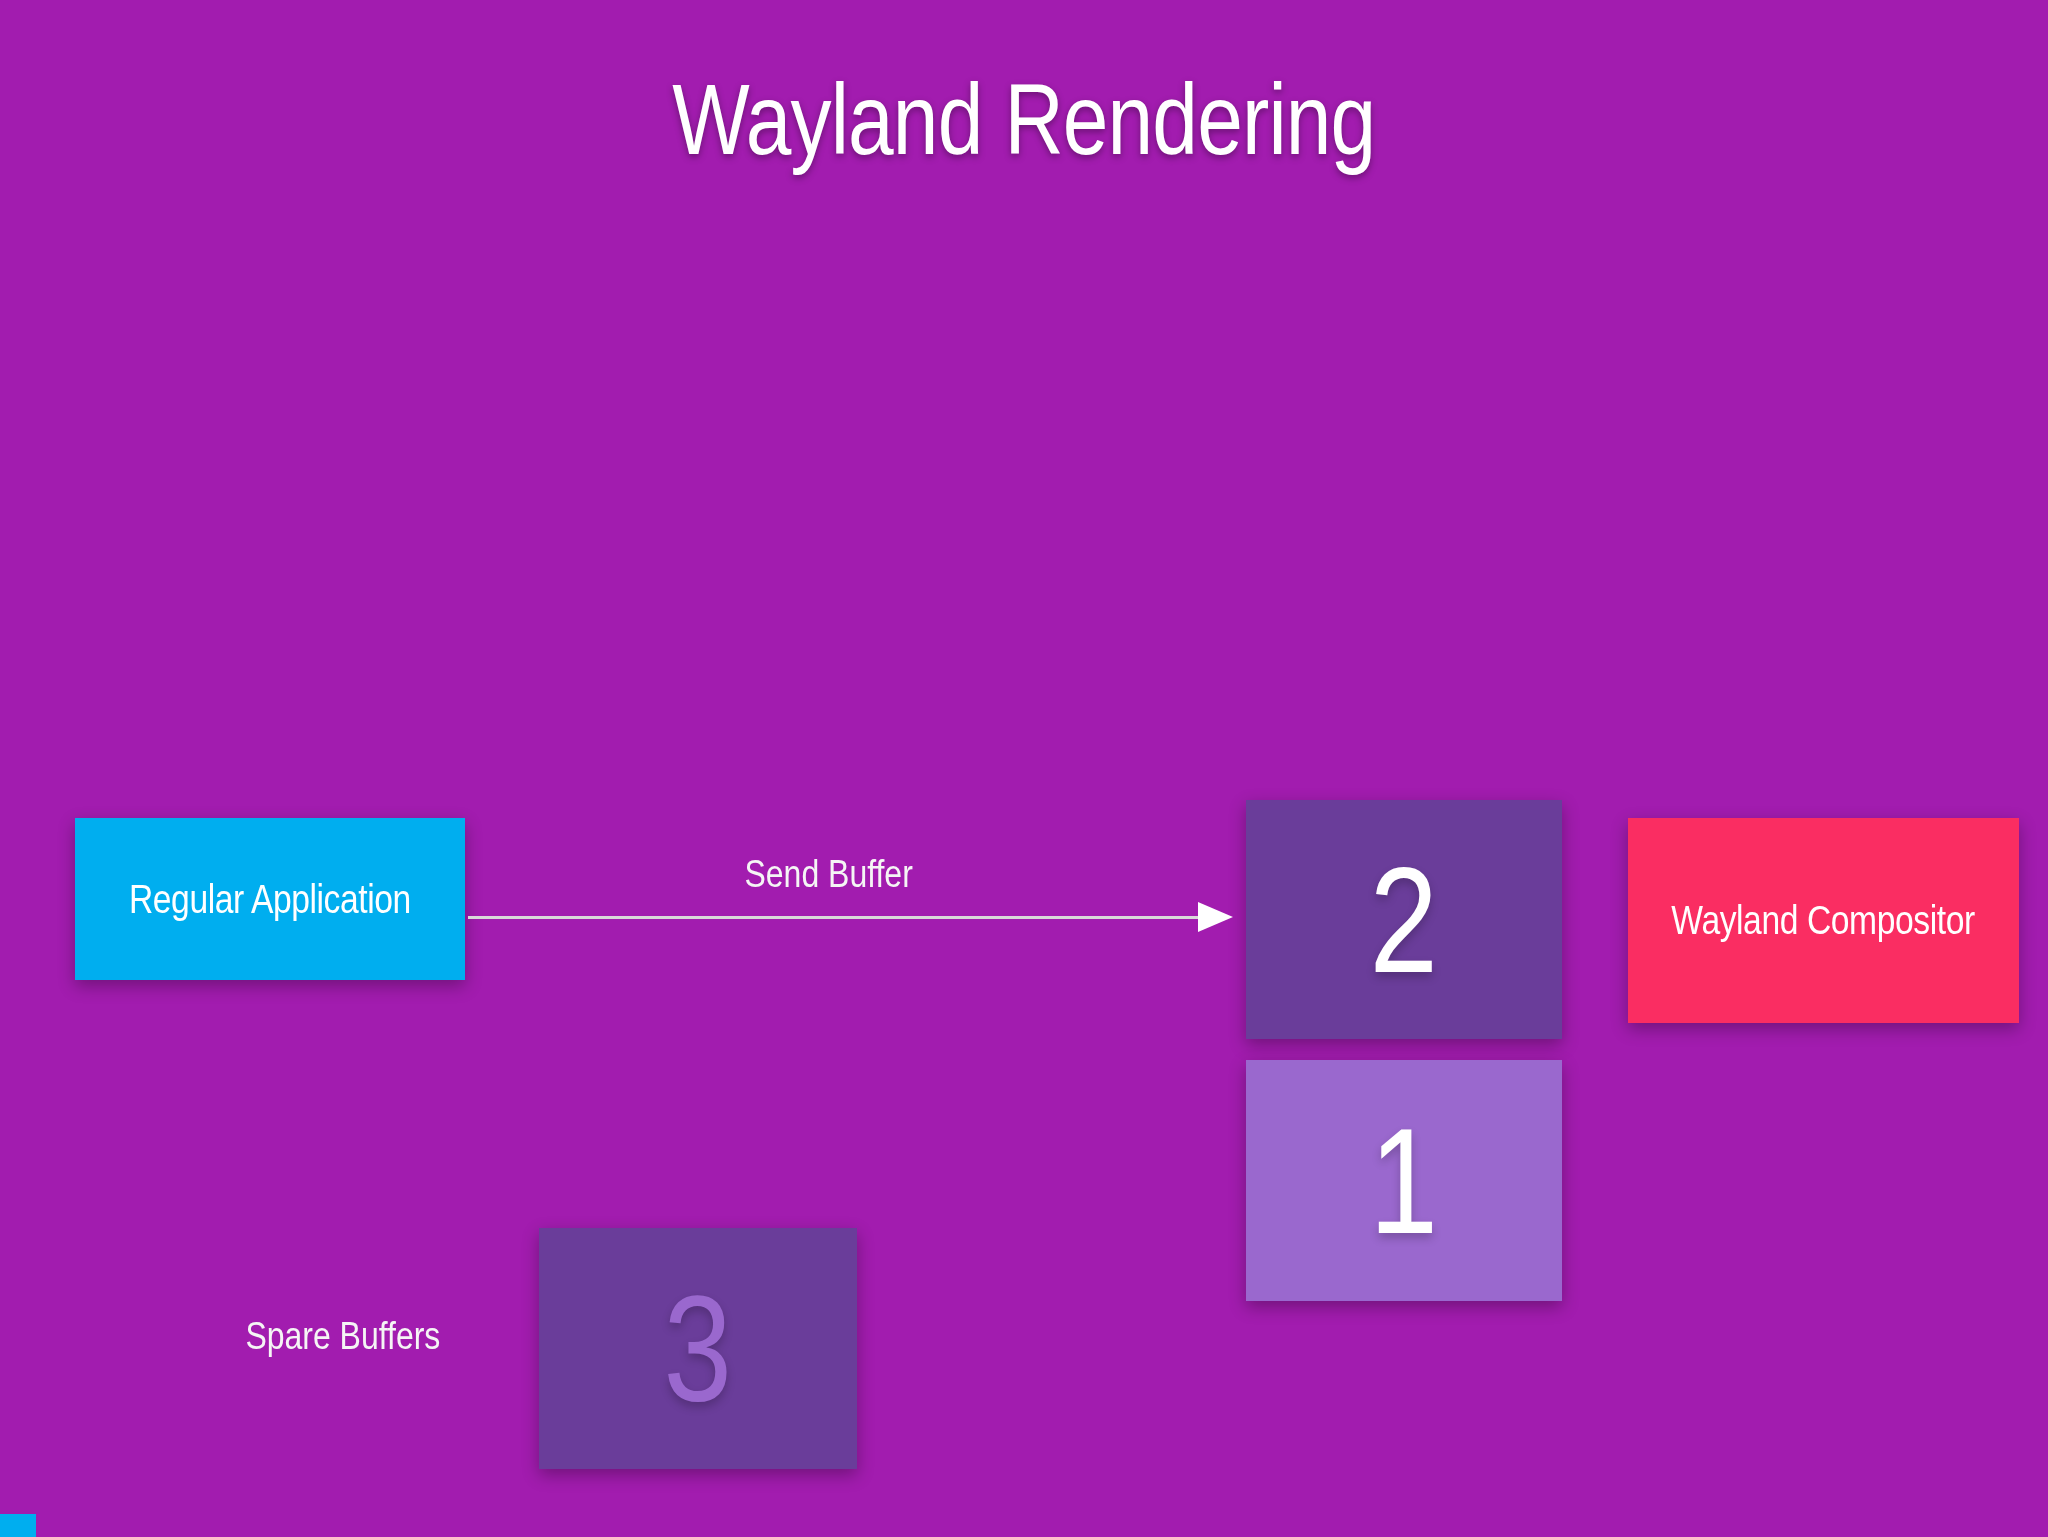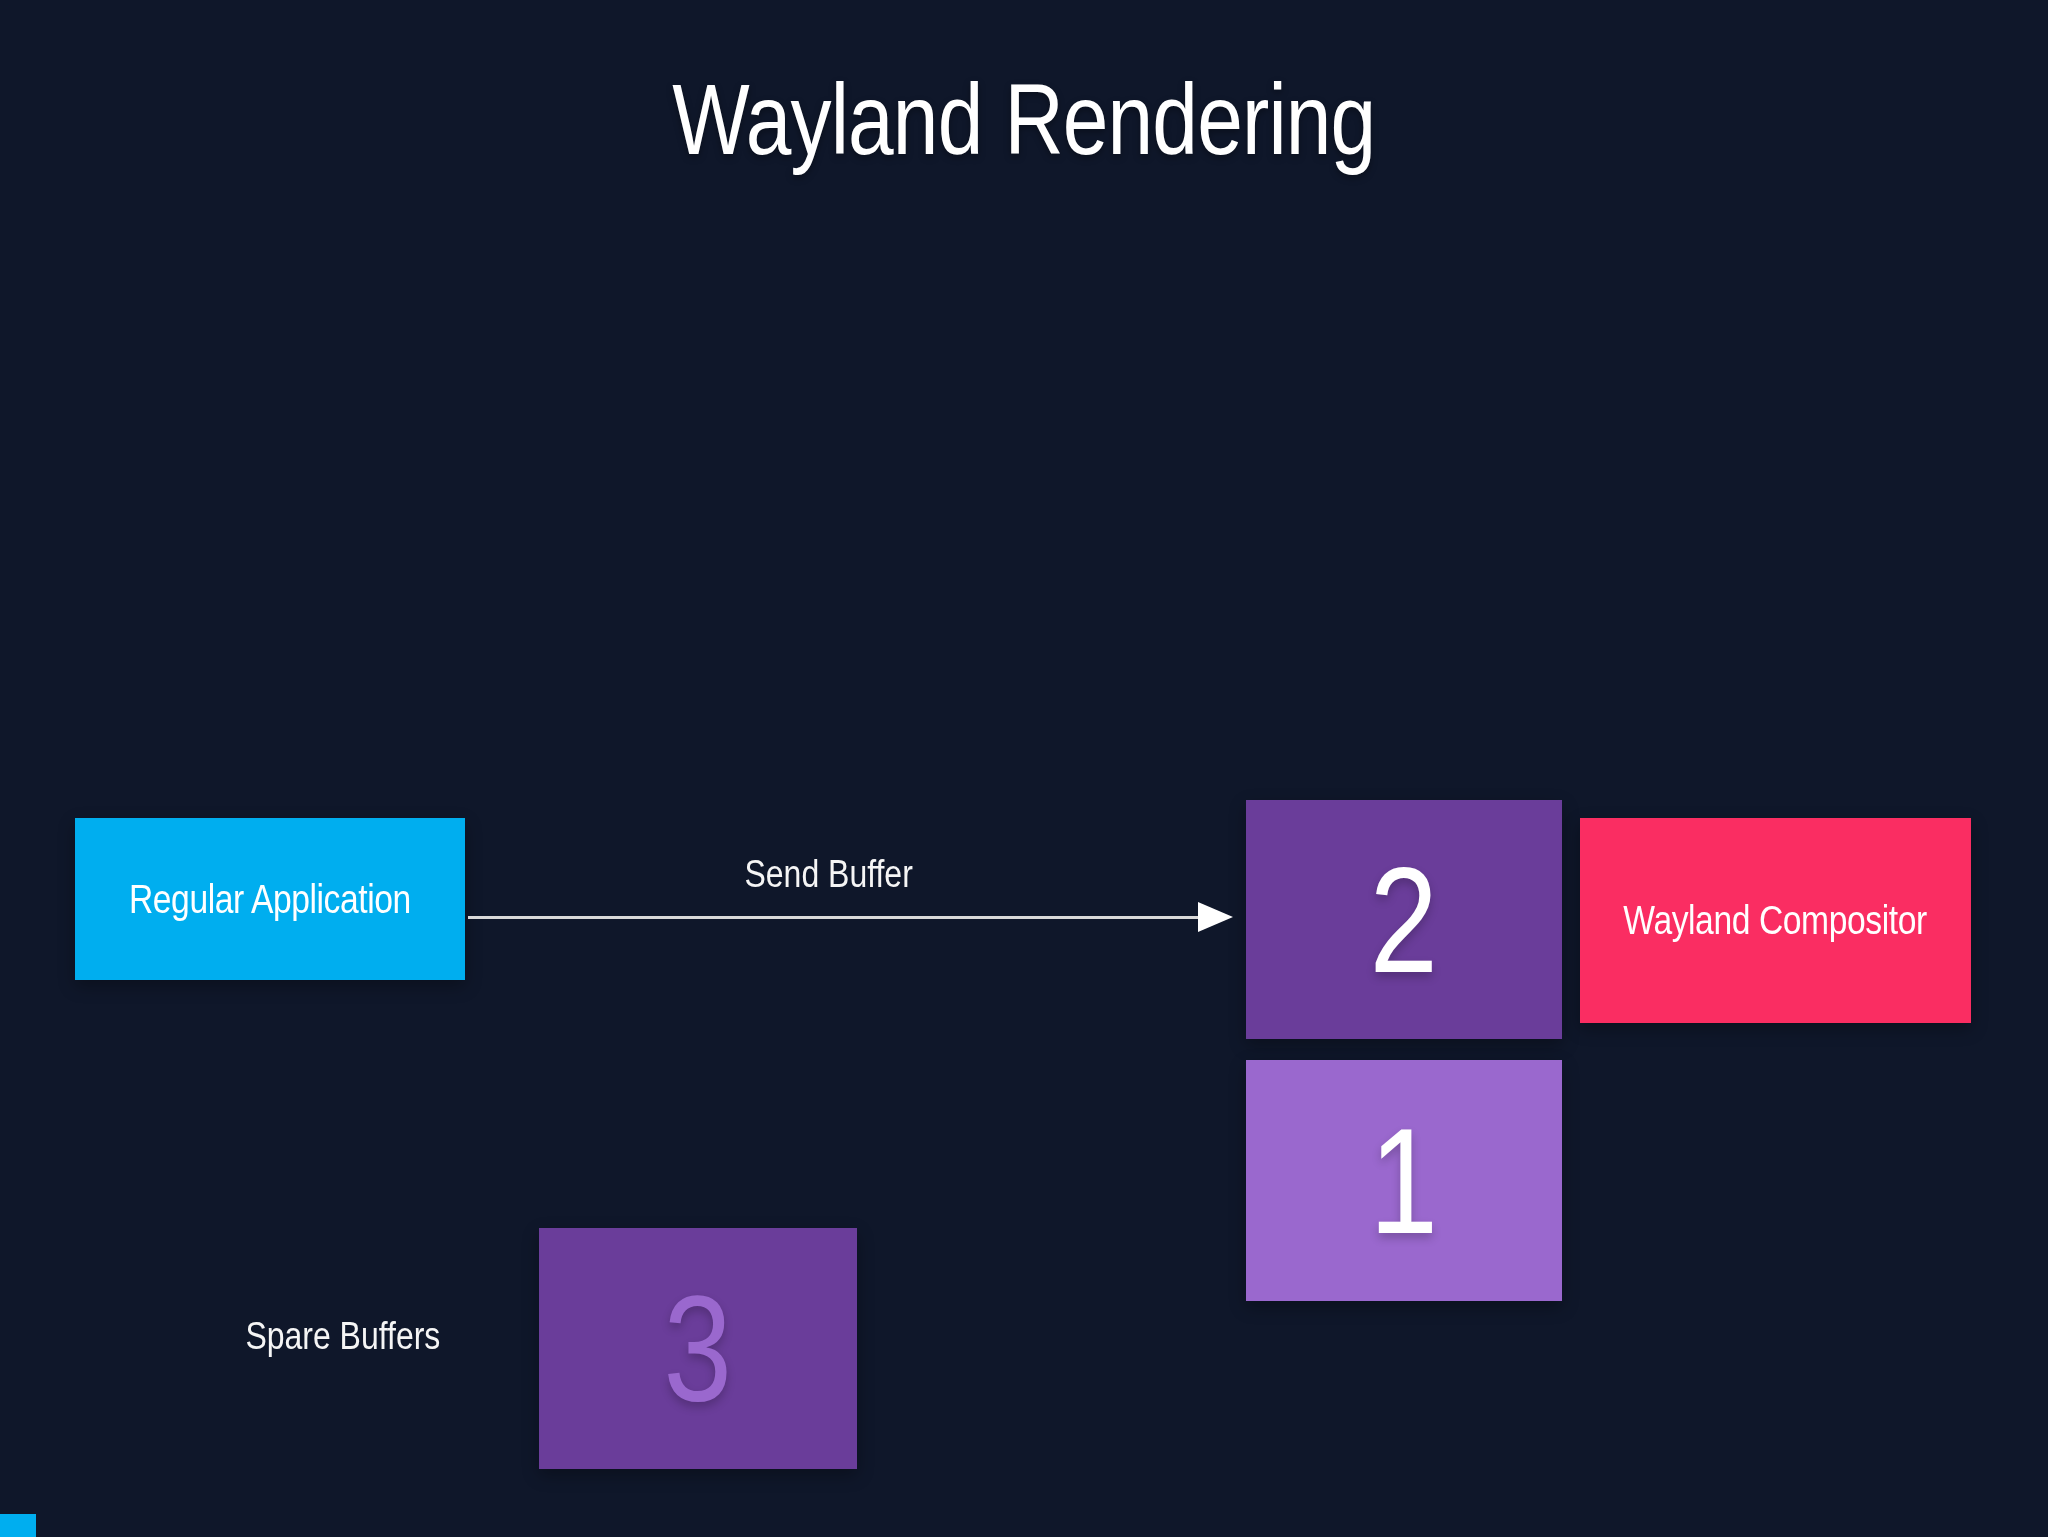--- a/index.html
+++ b/index.html
@@ -90,38 +90,38 @@
     position: absolute;
     left: 0;
     top: 1514px;
     width: 36px;
     height: 23px;
   }
 </style>
 </head>
 <body>
 
-<div class="slide" style="background-color: #0f172a;">
+<div class="slide" style="background-color: #a21caf;">
 
   <h1 class="title"><span class="condensed">Wayland Rendering</span></h1>
 
   <div class="node" id="app-box" style="background-color: rgb(0, 174, 239);">
     <span class="node-label condensed">Regular Application</span>
   </div>
 
   <div class="float-label" id="send-buffer-label"><span class="condensed">Send Buffer</span></div>
 
   <div class="arrow-line" style="background-color: rgb(217, 217, 217);"></div>
   <div class="arrow-head" style="border-left-color: rgb(255, 255, 255);"></div>
 
   <div class="node" id="buffer2-box" style="background-color: rgb(106, 61, 154);">
     <span class="buffer-number condensed">2</span>
   </div>
 
-  <div class="node" id="compositor-box" style="background-color: rgb(250, 45, 98);">
+  <div class="node" id="compositor-box" style="background-color: rgb(250, 45, 98); margin-left: 48px;">
     <span class="node-label condensed">Wayland Compositor</span>
   </div>
 
   <div class="node" id="buffer1-box" style="background-color: rgb(154, 104, 206);">
     <span class="buffer-number condensed">1</span>
   </div>
 
   <div class="float-label" id="spare-buffers-label"><span class="condensed">Spare Buffers</span></div>
 
   <div class="node" id="buffer3-box" style="background-color: rgb(106, 61, 154);">

